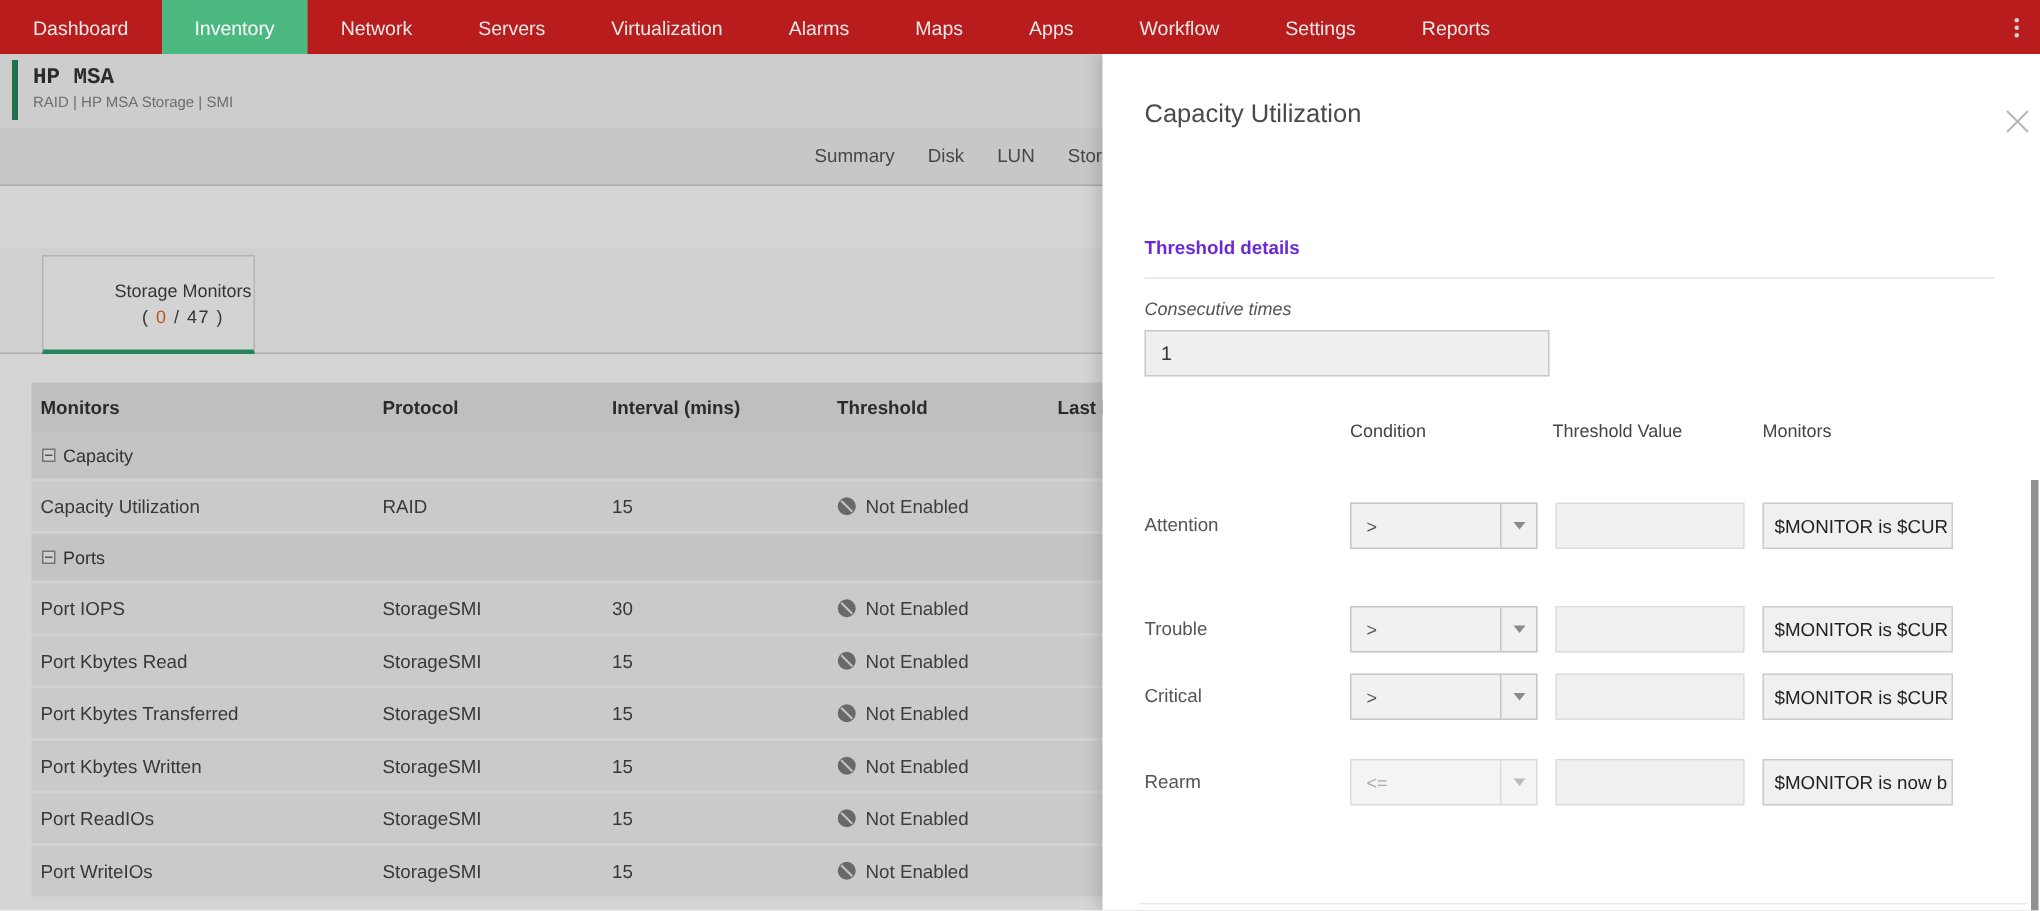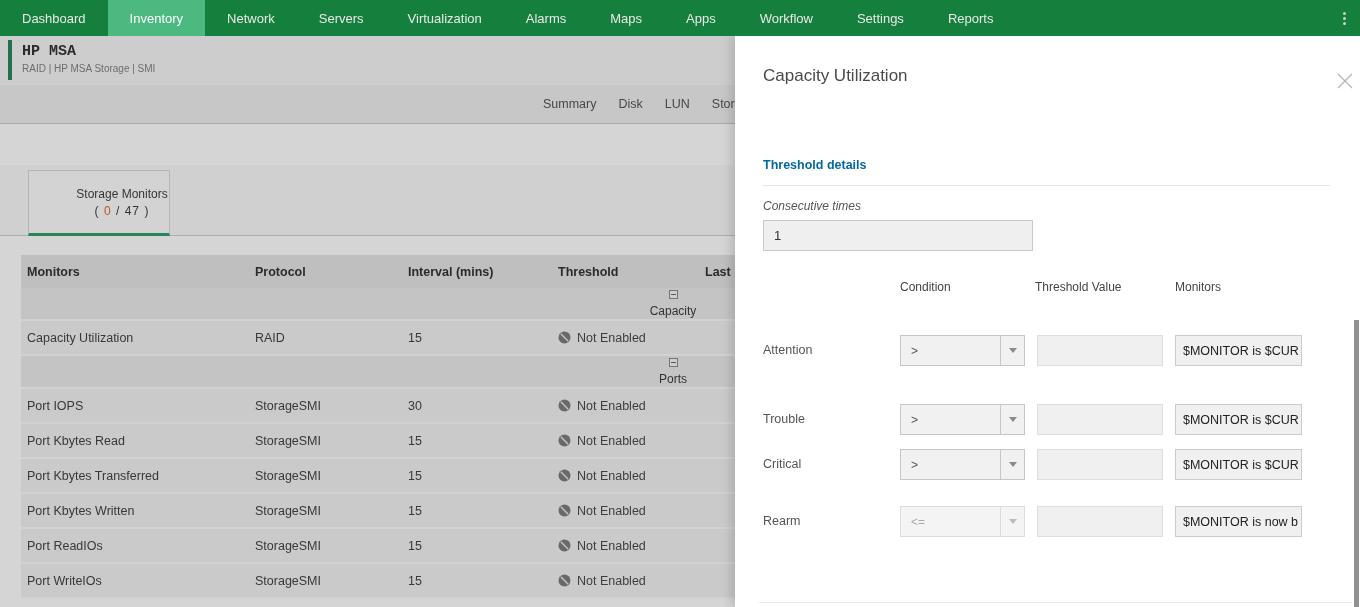--- a/index.html
+++ b/index.html
@@ -2,21 +2,21 @@
 <html style="--green: #4cb981; --green-dark: #2f9e6d; --count-orange: #e0642f;"><head>
 <meta charset="utf-8">
 <style>
   * { margin:0; padding:0; box-sizing:border-box; }
   html,body { width:1360px; height:607px; overflow:hidden; background:#ffffff;
     font-family:"Liberation Sans", sans-serif; }
   #stage { position:relative; width:1360px; height:607px; overflow:hidden; }
 
   
   .topnav { position:absolute; left:0; top:0; width:1360px; height:36px;
-    background:#15803d; display:flex; align-items:stretch; z-index:30; }
+    background:#b91c1c; display:flex; align-items:stretch; z-index:30; }
   .nav-item { color:#e9e9e9; font-size:13px; display:flex; align-items:center;
     padding:0 22px; cursor:pointer; white-space:nowrap; }
   .nav-item.active { background:var(--green,#4cb981); color:#ffffff; }
   .kebab { position:absolute; right:8px; top:7px; width:16px; height:22px;
     display:flex; flex-direction:column; align-items:center; justify-content:center; gap:2px; cursor:pointer; }
   .kebab i { width:3px; height:3px; border-radius:50%; background:#cfcfcf; display:block; }
 
   
   .app-left { position:absolute; left:0; top:36px; width:1360px; height:571px; background:#fdfdfd; }
 
@@ -40,38 +40,38 @@
   .spacer-b { height:19px; }
 
   
   .mon-table { margin-left:21px; width:1297px; }
   .trow, .thead { display:grid; grid-template-columns:228px 153px 150px 147px 1fr; align-items:center; }
   .thead { height:33px; background:#e3e3e3; }
   .thead .th { font-size:12.5px; font-weight:600; color:#333333; padding-left:6px; overflow:hidden; white-space:nowrap; }
   .trow { background:#f0f0f0; height:35px; border-bottom:2px solid #fafafa; cursor:pointer; }
   .trow.group { background:#e9e9e9; height:33px; }
   .trow .td { font-size:12.5px; color:#444444; padding-left:6px; white-space:nowrap; overflow:hidden; }
-  .group-cell { grid-column:1 / -1; display:flex; align-items:center; gap:5px; padding-left:7px;flex-direction:column; }
+  .group-cell { grid-column:1 / -1; display:flex; align-items:center; gap:5px; padding-left:7px; }
   .collapse-icon { width:9px; height:9px; border:1px solid #8a8a8a; background:#f6f6f6;
     position:relative; display:inline-block; flex:0 0 auto; }
   .collapse-icon::after { content:""; position:absolute; left:1px; right:1px; top:3px; height:1px; background:#666; }
   .group-label { font-size:12px; color:#3d3d3d; }
   .thr-cell { display:flex; align-items:center; gap:6px; padding-left:6px; }
   .thr-text { font-size:12.5px; color:#4a4a4a; white-space:nowrap; }
 
   
   .dim { position:absolute; left:0; top:36px; width:1360px; height:571px;
     background:rgba(0,0,0,0.155); z-index:5; }
 
   
   .panel { position:absolute; left:735px; top:36px; width:625px; height:571px; background:#ffffff;
     z-index:10; box-shadow:-4px 0 10px rgba(0,0,0,0.15); }
   .panel-title { position:absolute; left:28px; top:30px; font-size:17px; color:#4a4a4a; }
   .panel-close { position:absolute; left:600px; top:35px; width:20px; height:20px; cursor:pointer; }
-  .section-title { position:absolute; left:28px; top:122px; font-size:12.5px; font-weight:600; color:#0369a1; }
+  .section-title { position:absolute; left:28px; top:122px; font-size:12.5px; font-weight:600; color:#6d28d9; }
   .section-divider { position:absolute; left:28px; top:149px; width:567px; height:1px; background:#e6e6e6; }
   .consec-label { position:absolute; left:28px; top:163px; font-size:12px; color:#555555;font-style:italic; }
   .consec-input { position:absolute; left:28px; top:184px; width:270px; height:31px;
     background:#efefef; border:1px solid #c9c9c9; font-size:13px; color:#333333; padding-left:10px;
     font-family:"Liberation Sans", sans-serif; }
   .col-headers { position:absolute; left:0; top:244px; width:625px; height:16px; }
   .col-h { position:absolute; font-size:12px; color:#444444; white-space:nowrap; }
   .col-h.c1 { left:165px; } .col-h.c2 { left:300px; } .col-h.c3 { left:440px; }
 
   .thr-row { position:absolute; left:0; width:625px; height:31px; }

